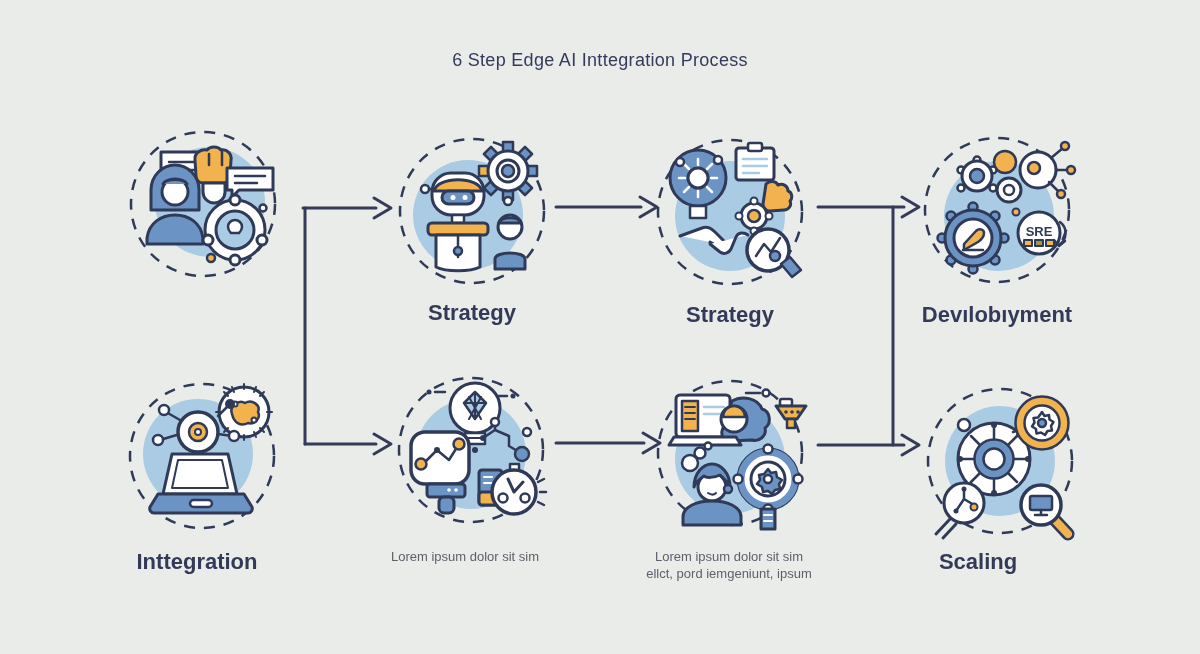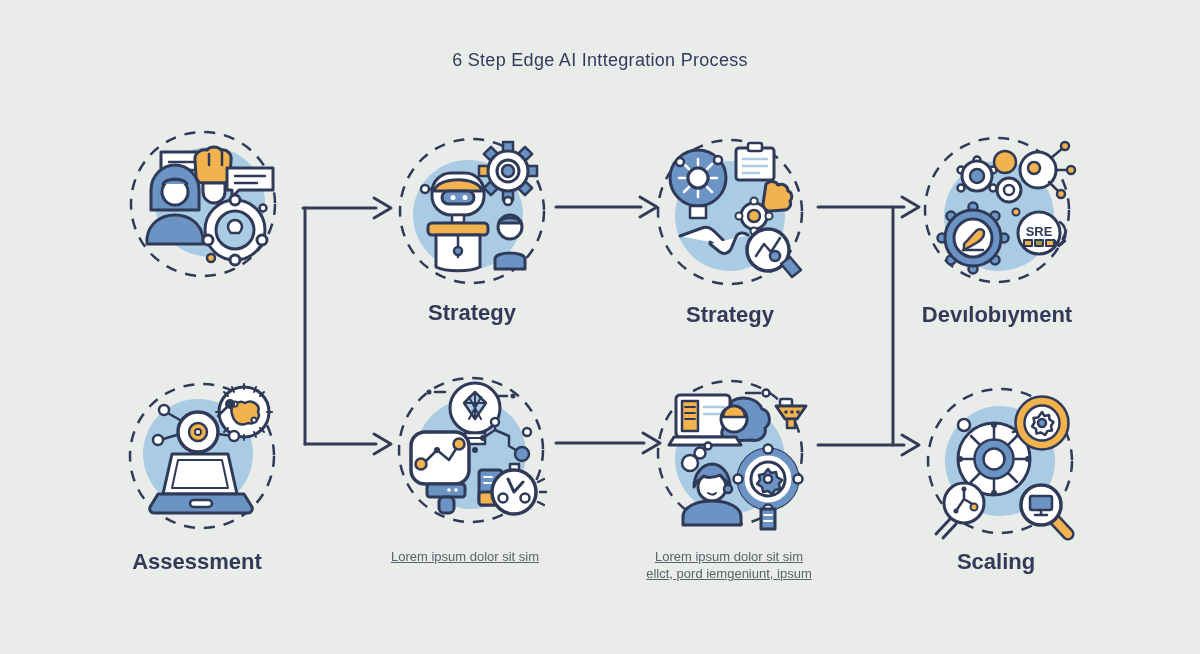--- a/index.html
+++ b/index.html
@@ -5,21 +5,21 @@
   html,body{margin:0;padding:0;}
   .stage{position:relative;width:1200px;height:654px;background:#e9ece9;
          font-family:"Liberation Sans",sans-serif;overflow:hidden;}
   .title{position:absolute;left:0;right:0;top:50px;text-align:center;
          font-size:18px;font-weight:400;color:#343a5b;letter-spacing:.3px;}
   .arrow-layer{position:absolute;left:0;top:0;}
   .node-svg{position:absolute;overflow:visible;}
   .step-label{position:absolute;width:240px;text-align:center;font-size:22px;
               font-weight:700;color:#333a58;}
   .step-desc{position:absolute;width:236px;text-align:center;font-size:13px;
-             line-height:17px;color:#5c616b;text-decoration:underline;}
+             line-height:17px;color:#5c616b;}
   .step-desc div{white-space:nowrap;}
 </style>
 </head>
 <body>
 
 <div class="stage">
 
   <div class="title">6 Step Edge AI Inttegration Process</div>
 
   <svg class="arrow-layer" width="1200" height="654">
@@ -203,21 +203,21 @@
       <circle cx="36" cy="64" r="5" fill="#fff" stroke-width="2.5"></circle>
       <circle cx="108" cy="28" r="4" fill="#2f3a58" stroke-width="2"></circle>
       <circle cx="112" cy="60" r="5" fill="#fff" stroke-width="2.5"></circle>
       <circle cx="76" cy="94" r="4.5" fill="#fff" stroke-width="2.5"></circle>
       <path d="M50 78h56l9 40H41z" fill="#fff"></path>
       <path d="M56 84h44l6 28H50z" stroke-width="2"></path>
       <path d="M36 118h86l8 13c1 3-1 6-4 6H32c-3 0-5-3-4-6z" fill="#6b93c4"></path>
       <rect x="68" y="124" width="22" height="7" rx="3.5" fill="#fff" stroke-width="2.5"></rect>
     </g>
   </svg>
-  <div class="step-label" style="left:77px;top:549px">Assessment</div>
+  <div class="step-label" style="left:77px;top:549px">Inttegration</div>
 
   <svg class="node-svg" style="left:391px;top:370px" width="160" height="160" viewBox="0 0 160 160">
     <circle cx="80" cy="84" r="55" fill="#aacbe4"></circle>
     <circle cx="80" cy="80" r="72" fill="none" stroke="#2f3a58" stroke-width="2.5" stroke-dasharray="11 9"></circle>
     <g stroke="#2f3a58" stroke-width="3" stroke-linecap="round" stroke-linejoin="round" fill="none">
       <path d="M44 22h10M106 26h10" stroke-width="2.5"></path>
       <circle cx="38" cy="22" r="2.5" fill="#2f3a58" stroke="none"></circle>
       <circle cx="122" cy="26" r="2.5" fill="#2f3a58" stroke="none"></circle>
       <circle cx="84" cy="38" r="25" fill="#fff"></circle>
       <path d="M84 22l11 11-11 16-11-16z" fill="#aacbe4" stroke-width="2.5"></path>
@@ -334,15 +334,15 @@
       <circle cx="44" cy="108" r="2.5" fill="#2f3a58" stroke="none"></circle>
       <circle cx="54" cy="126" r="3.5" fill="#f2b24e" stroke-width="2"></circle>
       <path d="M30 138l-14 15M36 143l-13 14" stroke-width="3"></path>
       <path d="M134 138l14 15" stroke="#2f3a58" stroke-width="13"></path>
       <path d="M134 138l14 15" stroke="#f2b24e" stroke-width="8"></path>
       <circle cx="121" cy="124" r="20" fill="#fff" stroke-width="3.5"></circle>
       <rect x="110" y="115" width="22" height="14" rx="2" fill="#6b93c4" stroke-width="2.5"></rect>
       <path d="M121 129v5M115 134h12" stroke-width="2.5"></path>
     </g>
   </svg>
-  <div class="step-label" style="left:876px;top:549px">Scaling</div>
+  <div class="step-label" style="left:858px;top:549px">Scaling</div>
 
 </div>
 
 </body></html>

